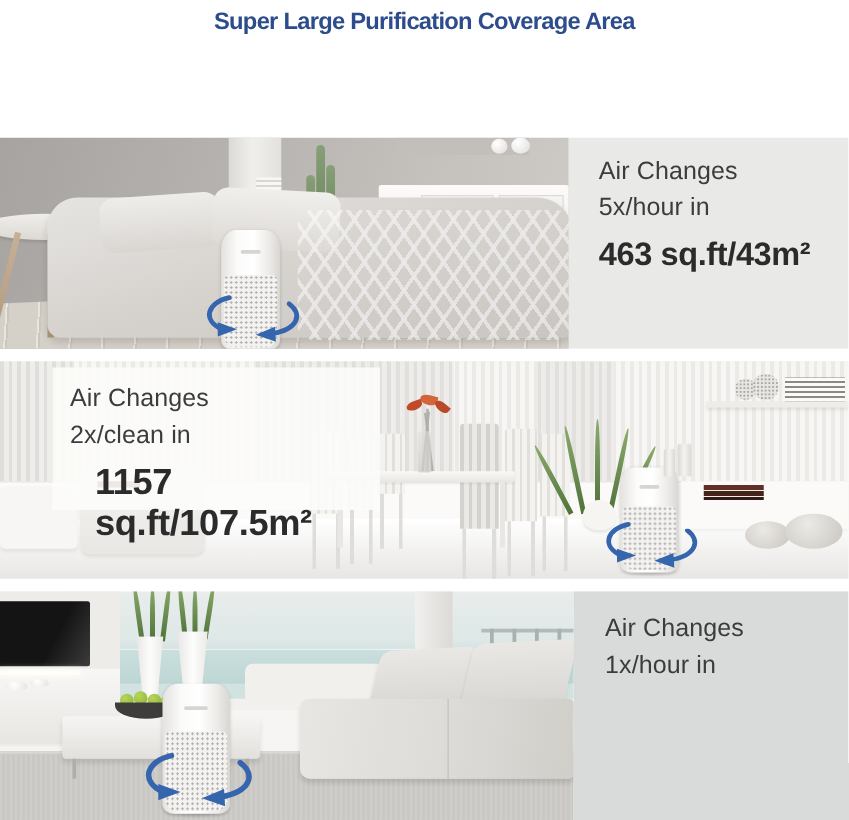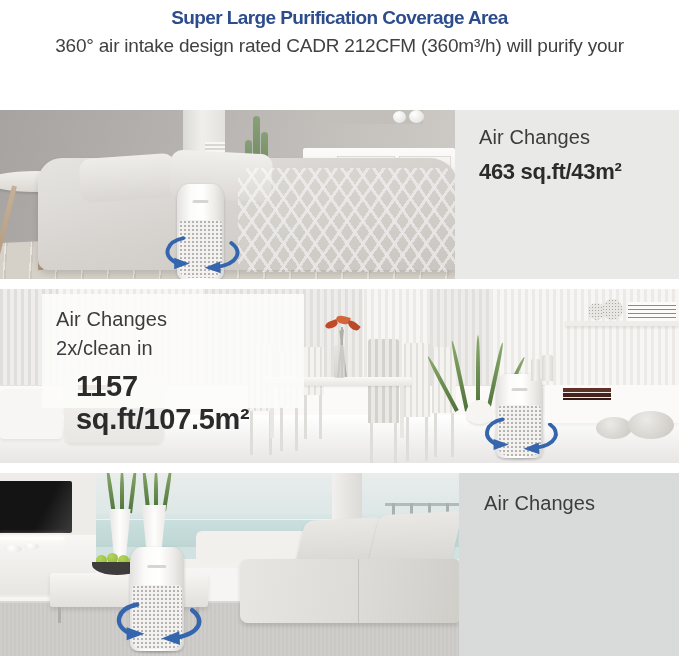--- a/index.html
+++ b/index.html
@@ -9,21 +9,21 @@
   
   .header { position:relative; width:100%; height:110px; text-align:center; }
   .title { padding-top:7px; font-size:19px; font-weight:700; letter-spacing:-0.6px; color:#2d4c8c; }
   .subtitle { margin-top:4px; font-size:19px; line-height:26px; color:#414141; letter-spacing:-0.2px; }
 
   .section { position:relative; width:679px; overflow:hidden; }
   .gap { width:679px; height:10px; background:#fff; }
 
   
   .pline { font-size:20px; line-height:29px; color:#3c3c3c; letter-spacing:0.1px; }
-  .parea { margin-top:7px; font-size:22px; font-weight:700; color:#2b2b2b; letter-spacing:-0.3px; }
+  .parea { margin-top:7px; font-size:26px; font-weight:700; color:#2b2b2b; letter-spacing:-0.3px; }
 
   
   .purifier { position:absolute; }
   .p-body { position:absolute; inset:0; border-radius:12px 12px 9px 9px / 15px 15px 8px 8px;
             background:linear-gradient(90deg,#e4e2df 0%,#fbfbfa 28%,#ffffff 55%,#eceae7 82%,#d8d6d3 100%);
             box-shadow:0 1px 3px rgba(0,0,0,0.18); }
   .p-logo { position:absolute; top:17%; left:50%; transform:translateX(-50%); width:36%; height:3px;
             background:#d7d5d2; border-radius:2px; }
   .p-mesh { position:absolute; left:4%; right:4%; top:37%; bottom:2%;
             border-radius:5px 5px 10px 10px; background-color:#f3f2f0;
@@ -145,21 +145,20 @@
   .panel3 .ptext { padding:16px 0 0 25px; }
 </style>
 </head>
 <body>
 
 <div id="canvas">
 
   <div class="header">
     <div class="title">Super Large Purification Coverage Area</div>
     <div class="subtitle">
-      <div>360° air intake design rated CADR 212CFM (360m³/h) will purify your</div>
     </div>
   </div>
 
   <div class="section s1">
     <div class="s1-photo">
       <div class="s1-floor"></div>
       <div class="s1-column"></div>
       <div class="s1-blinds"></div>
       <div class="s1-niche"></div>
       <div class="sphere" style="left:393px; top:1px; width:13px; height:12px;"></div>
@@ -195,20 +194,21 @@
           <polygon points="23,33 45,41 23,49" fill="#3465ad"></polygon>
           <path d="M104 12 C 120 24, 114 41, 84 46" stroke="#3465ad" stroke-width="5.5" fill="none" stroke-linecap="round"></path>
           <polygon points="88,38 66,47 89,55" fill="#3465ad"></polygon>
         </svg>
       </div>
     </div>
 
     <div class="panel1">
       <div class="ptext">
         <div class="pline">Air Changes</div>
+        <div class="pline">5x/hour in</div>
         <div class="parea">463 sq.ft/43m²</div>
       </div>
     </div>
   </div>
 
   <div class="gap"></div>
 
   <div class="section s2">
     <div>
       <div class="s2-blinds"></div>
@@ -336,17 +336,18 @@
           <polygon points="23,33 45,41 23,49" fill="#3465ad"></polygon>
           <path d="M104 12 C 120 24, 114 41, 84 46" stroke="#3465ad" stroke-width="5.5" fill="none" stroke-linecap="round"></path>
           <polygon points="88,38 66,47 89,55" fill="#3465ad"></polygon>
         </svg>
       </div>
     </div>
 
     <div class="panel3">
       <div class="ptext">
         <div class="pline">Air Changes</div>
+        <div class="pline">1x/hour in</div>
       </div>
     </div>
   </div>
 
 </div>
 
 </body></html>

